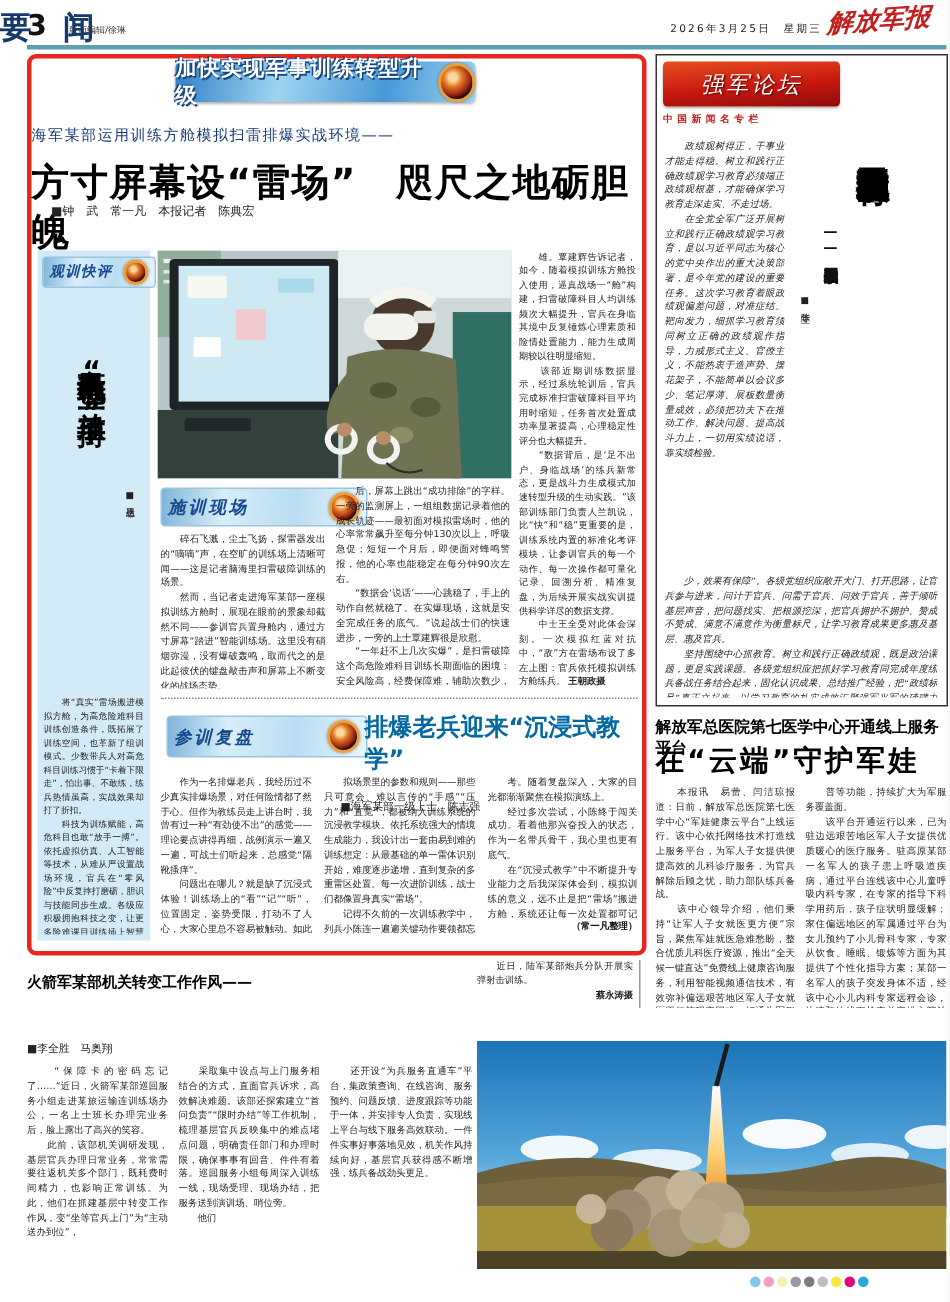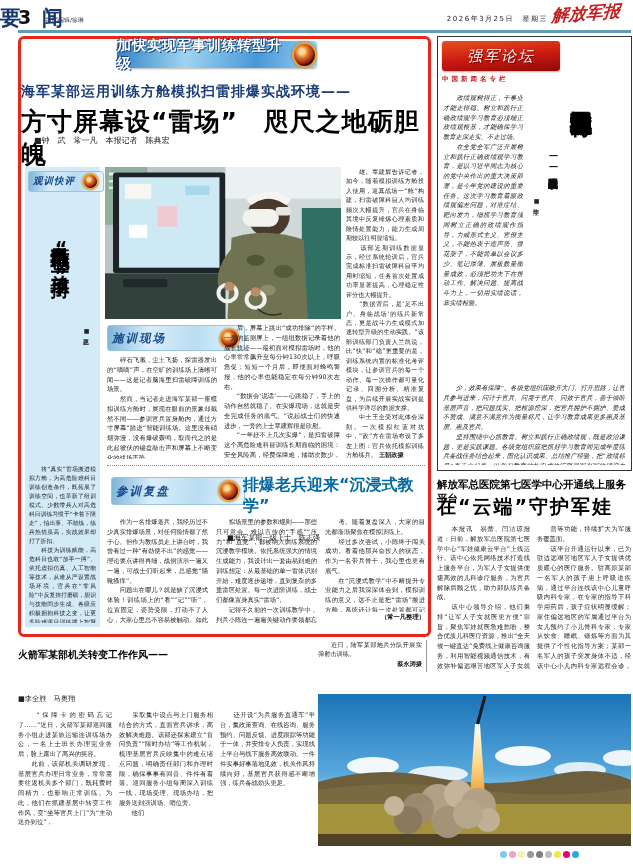--- a/index.html
+++ b/index.html
@@ -22,21 +22,21 @@
   .header-rule{height:3px;background:#5f9db4;}
   
   .feature-box{border:3.5px solid #e8261c;border-radius:6px;}
   .top-banner{background:linear-gradient(100deg,#2f7fc8 0%,#9fd4f0 35%,#4898d8 70%,#9bd2ee 100%);
               border-radius:4px;display:flex;align-items:center;justify-content:center;
               box-shadow:0 1px 2px rgba(0,0,0,.3);}
   .top-banner span{color:#fff;font-weight:bold;font-size:14px;letter-spacing:1px;
                    text-shadow:1px 1px 0 #17477f,-1px -1px 0 #17477f;}
   .lens{border-radius:50%;background:radial-gradient(circle at 38% 35%,#f8d8a0 0 14%,#e07820 32%,#a02818 58%,#2a0c08 72%);
         border:2px solid #e8a040;box-shadow:0 0 2px rgba(0,0,0,.4);}
-  .kicker{font-size:14px;font-weight:bold;color:#1a3c78;letter-spacing:1px;}
+  .kicker{font-size:10px;font-weight:normal;color:#1a3c78;letter-spacing:1px;}
   .headline{font-size:25px;font-weight:bold;color:#000;letter-spacing:1px;}
   .byline{font-size:8px;color:#222;}
   .sub-banner{background:linear-gradient(95deg,#7fb4d8 0%,#d8eefb 30%,#b9ddf1 65%,#e8f6fd 100%);
               border:1px solid #9cc4dc;border-radius:3px;display:flex;align-items:center;
               justify-content:space-between;padding:0 4px;}
   .sub-banner span{color:#164a8c;font-weight:bold;font-style:italic;font-size:11.5px;letter-spacing:2px;}
   .comment-col{background:#d3eaf7;}
   .vert-headline{font-size:19px;font-weight:bold;color:#000;letter-spacing:1px;}
   .vert-byline{font-size:6px;color:#222;}
   .dotted-rule{border-top:1.5px dotted #888;}

